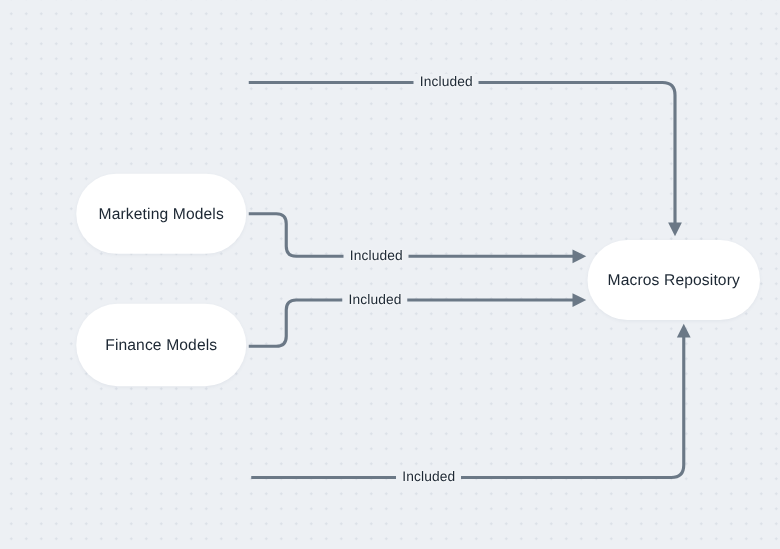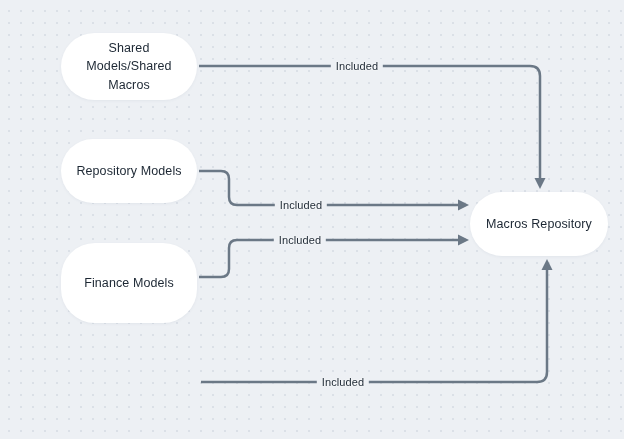--- a/index.html
+++ b/index.html
@@ -66,21 +66,21 @@
     font-weight: 400;
     letter-spacing: 0.1px;
     padding: 1px 5px;
     white-space: nowrap;
     text-shadow: 0 0 2px #ffffff, 0 0 2px #ffffff;
     z-index: 3;
   }
   
   .node-a { left: 61px;  top: 33px;  width: 136px; height: 67px; }
   .node-b { left: 61px;  top: 139px; width: 136px; height: 64px; }
-  .node-c { left: 61px;  top: 243px; width: 136px; height: 80px; }
+  .node-c { left: 61px;  top: 243px; width: 136px; height: 66px; }
   .node-d { left: 61px;  top: 349px; width: 136px; height: 66px; }
   .node-e { left: 470px; top: 192px; width: 138px; height: 64px; }
   
   .edge-label-1 { left: 357px; top: 66px; }
   .edge-label-2 { left: 301px; top: 205px; }
   .edge-label-3 { left: 300px; top: 240px; }
   .edge-label-4 { left: 343px; top: 382px; }
 </style>
 </head>
 <body>
@@ -95,26 +95,23 @@
     <path class="edge-line" d="M 199 171 L 221 171 Q 229 171 229 179 L 229 197 Q 229 205 237 205 L 459 205"></path>
     <polygon class="arrowhead" points="458,199.5 458,210.5 469,205"></polygon>
 
     <path class="edge-line" d="M 199 277 L 221 277 Q 229 277 229 269 L 229 248 Q 229 240 237 240 L 459 240"></path>
     <polygon class="arrowhead" points="458,234.5 458,245.5 469,240"></polygon>
 
     <path class="edge-line" d="M 201 382 L 537 382 Q 547 382 547 372 L 547 269"></path>
     <polygon class="arrowhead" points="541.5,270 552.5,270 547,259"></polygon>
   </svg>
 
-  <div class="node node-a">
-    <span class="node-label wrap-narrow">Shared Models/Shared Macros</span>
-  </div>
 
   <div class="node node-b">
-    <span class="node-label">Repository Models</span>
+    <span class="node-label">Marketing Models</span>
   </div>
 
   <div class="node node-c">
     <span class="node-label">Finance Models</span>
   </div>
 
 
   <div class="node node-e">
     <span class="node-label">Macros Repository</span>
   </div>

